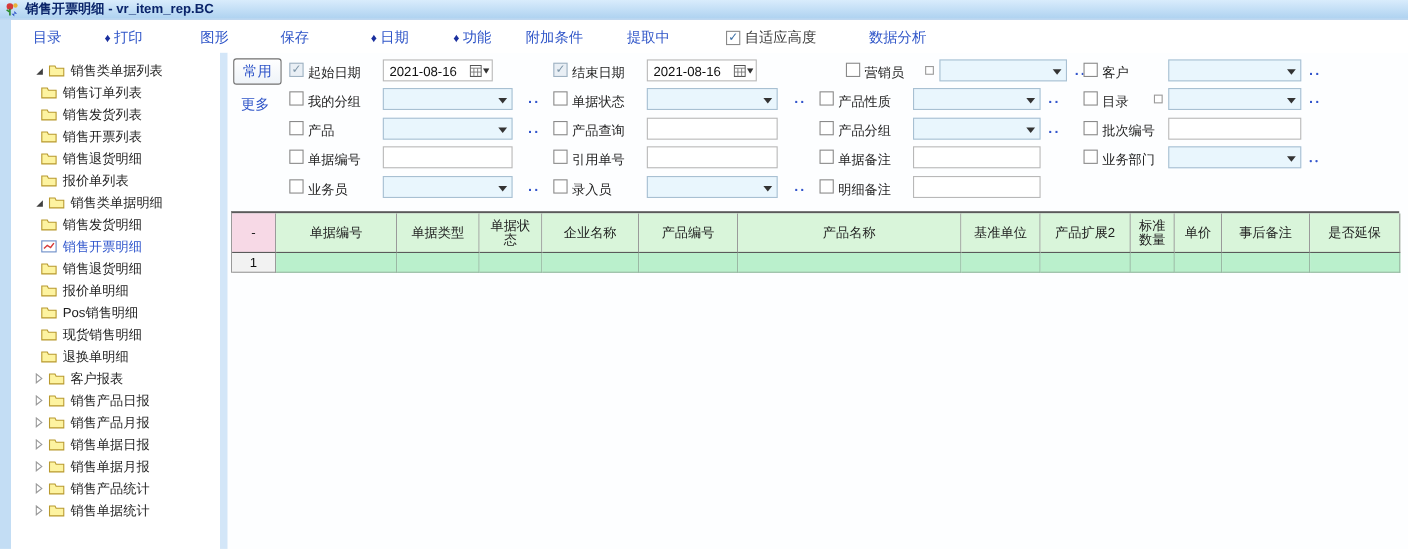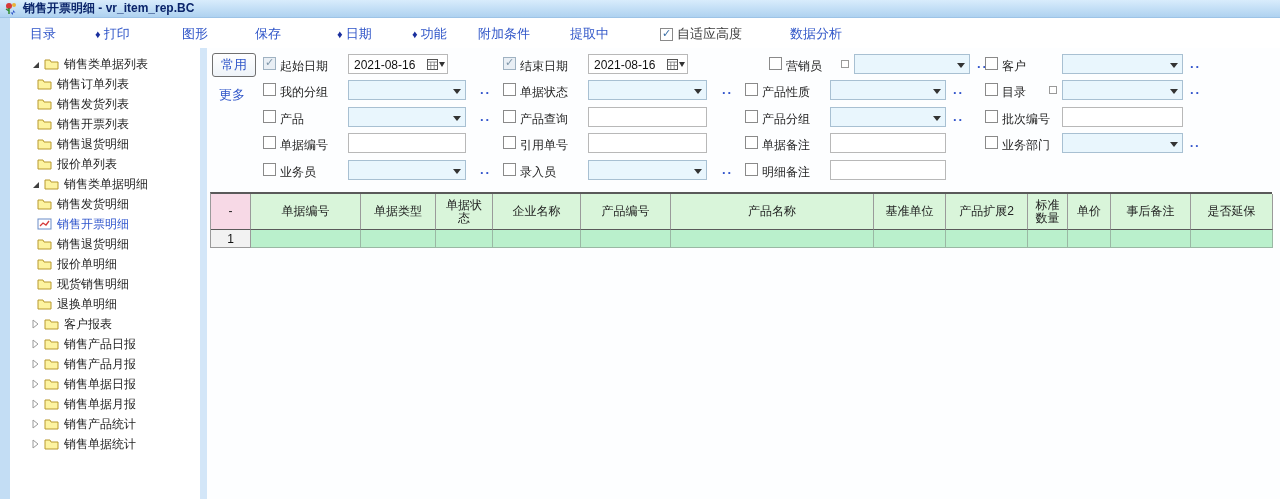--- a/index.html
+++ b/index.html
@@ -165,20 +165,26 @@
           <svg class="ficon" viewBox="0 0 15 12">
             <path d="M1 3 L1 11 L14 11 L14 4 L7 4 L6 2 L1 2 Z" fill="#fdf3a0" stroke="#b8992e" stroke-width="1"></path>
           </svg>
           <span class="tlabel">销售退货明细</span>
         </div>
         <div class="titem child">
           <svg class="ficon" viewBox="0 0 15 12">
             <path d="M1 3 L1 11 L14 11 L14 4 L7 4 L6 2 L1 2 Z" fill="#fdf3a0" stroke="#b8992e" stroke-width="1"></path>
           </svg>
           <span class="tlabel">报价单明细</span>
+        </div>
+        <div class="titem child">
+          <svg class="ficon" viewBox="0 0 15 12">
+            <path d="M1 3 L1 11 L14 11 L14 4 L7 4 L6 2 L1 2 Z" fill="#fdf3a0" stroke="#b8992e" stroke-width="1"></path>
+          </svg>
+          <span class="tlabel">Pos销售明细</span>
         </div>
         <div class="titem child">
           <svg class="ficon" viewBox="0 0 15 12">
             <path d="M1 3 L1 11 L14 11 L14 4 L7 4 L6 2 L1 2 Z" fill="#fdf3a0" stroke="#b8992e" stroke-width="1"></path>
           </svg>
           <span class="tlabel">现货销售明细</span>
         </div>
         <div class="titem child">
           <svg class="ficon" viewBox="0 0 15 12">
             <path d="M1 3 L1 11 L14 11 L14 4 L7 4 L6 2 L1 2 Z" fill="#fdf3a0" stroke="#b8992e" stroke-width="1"></path>

